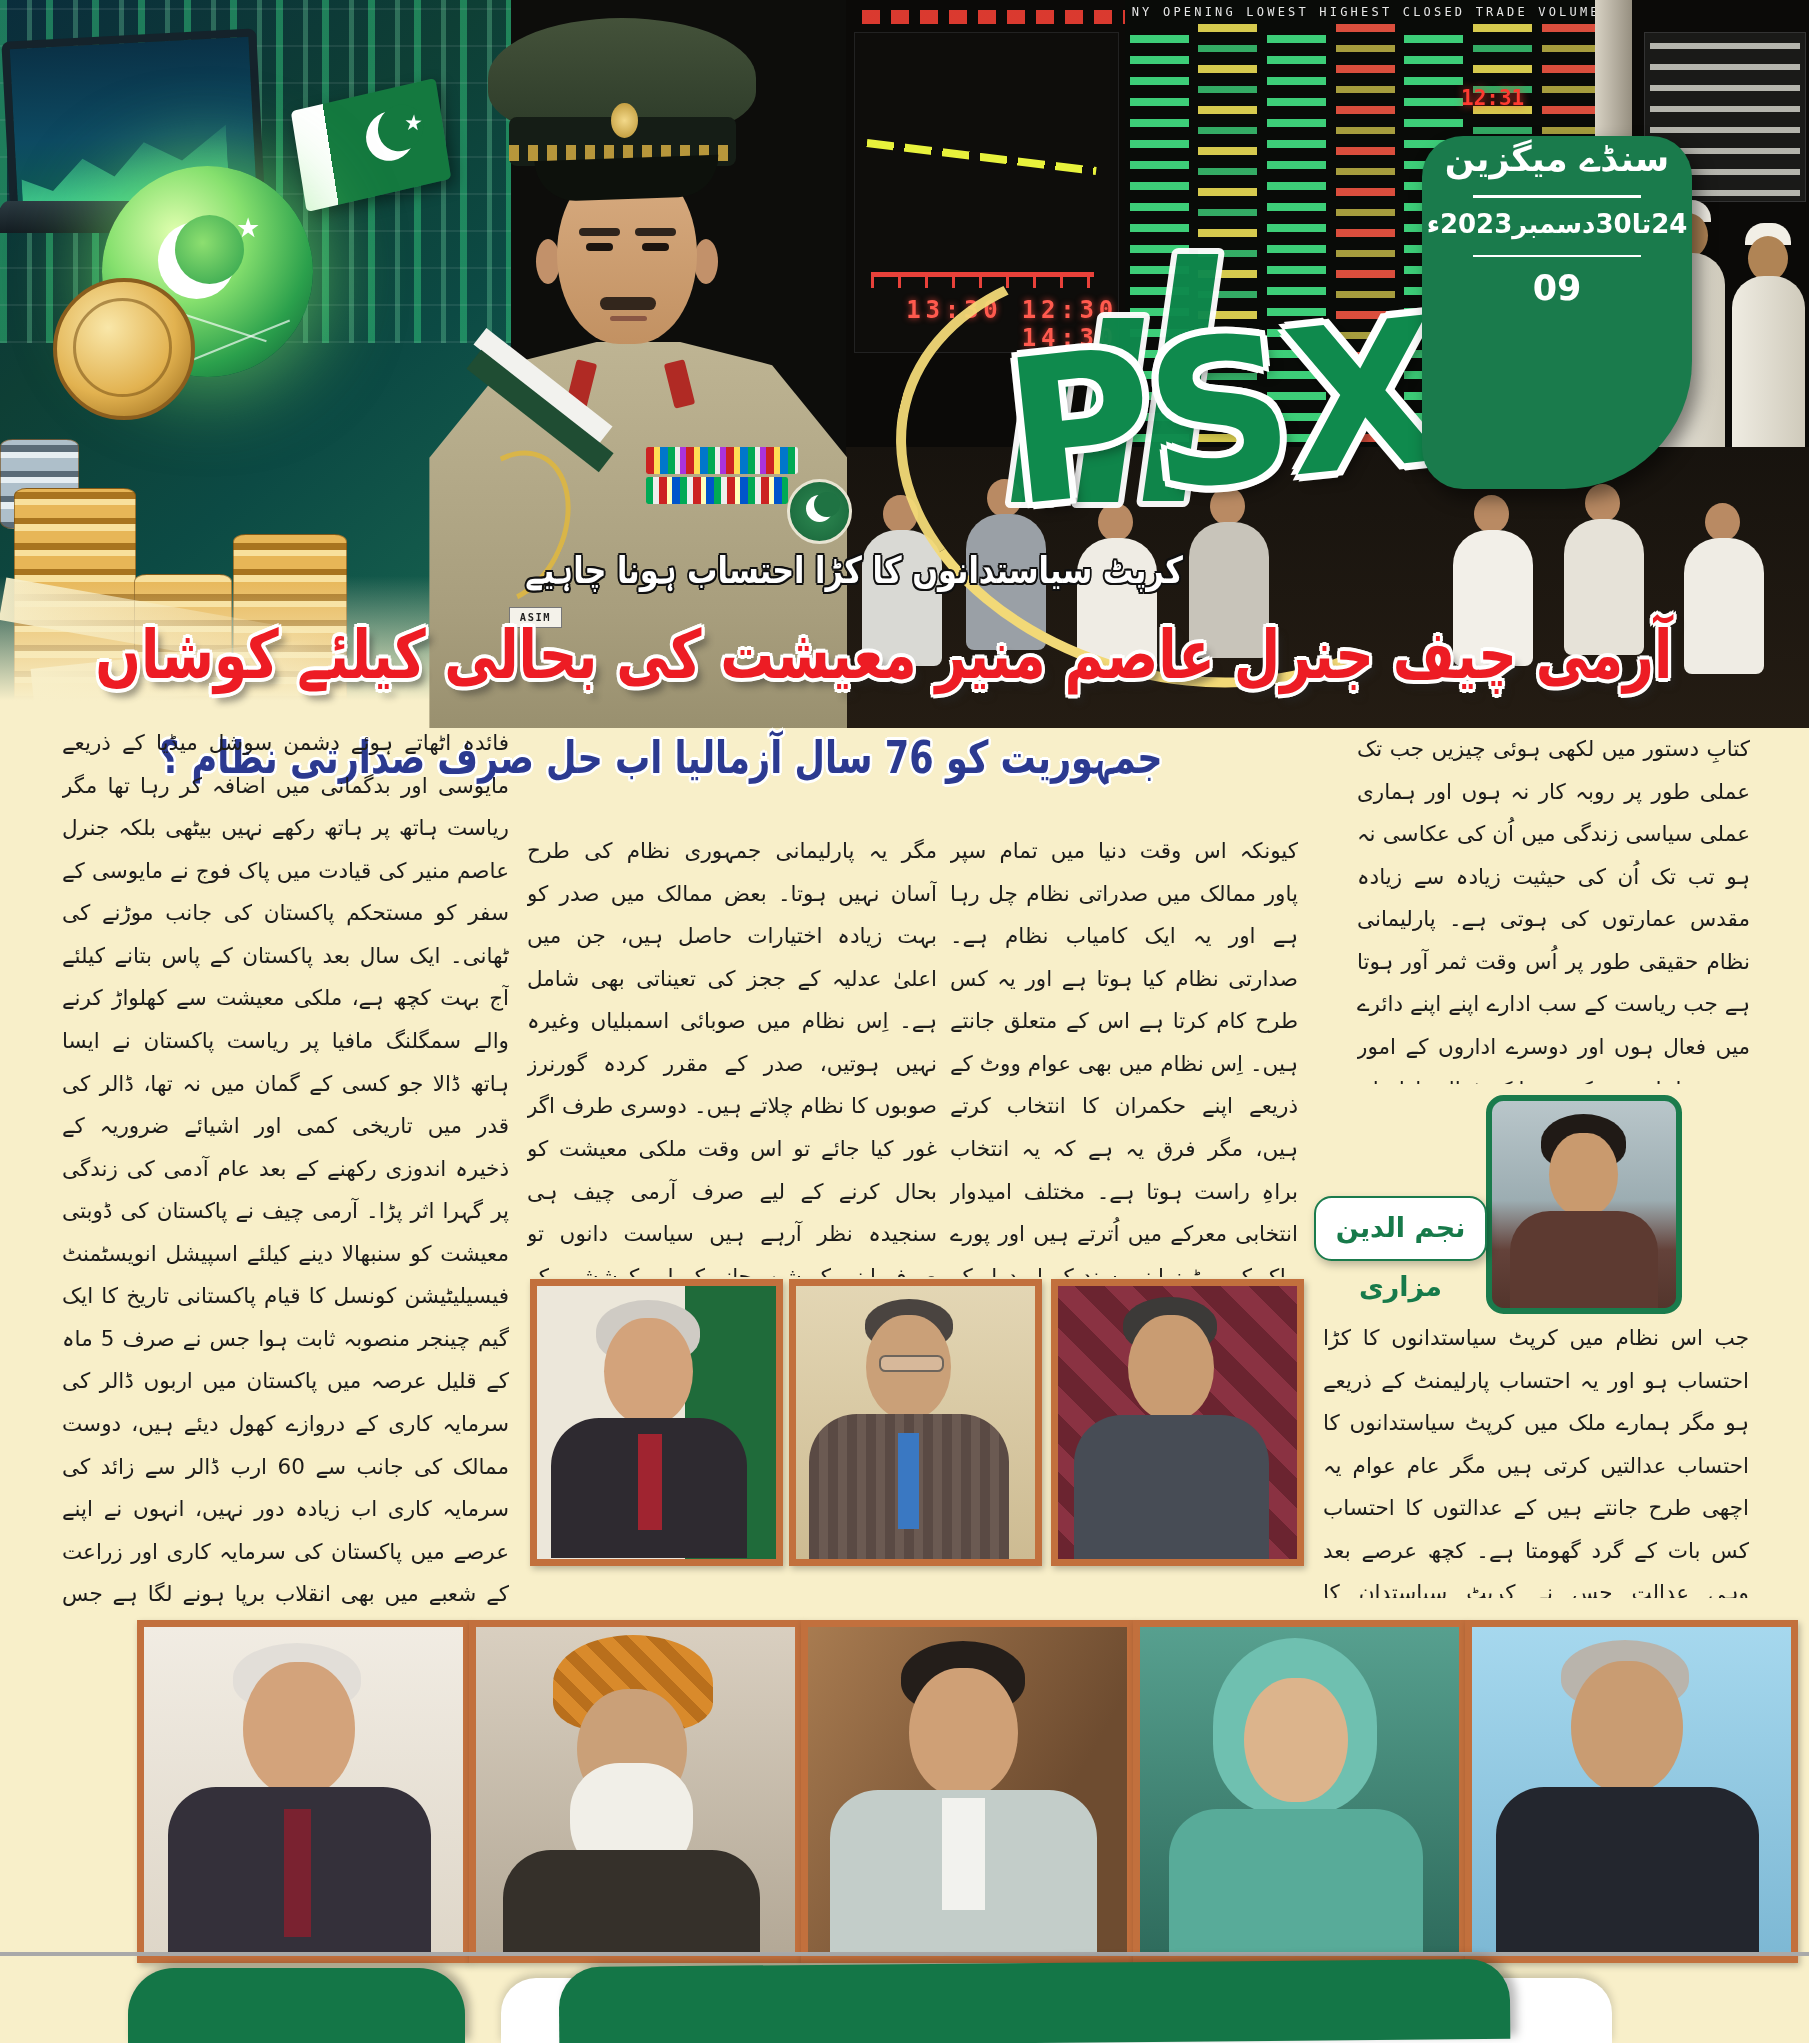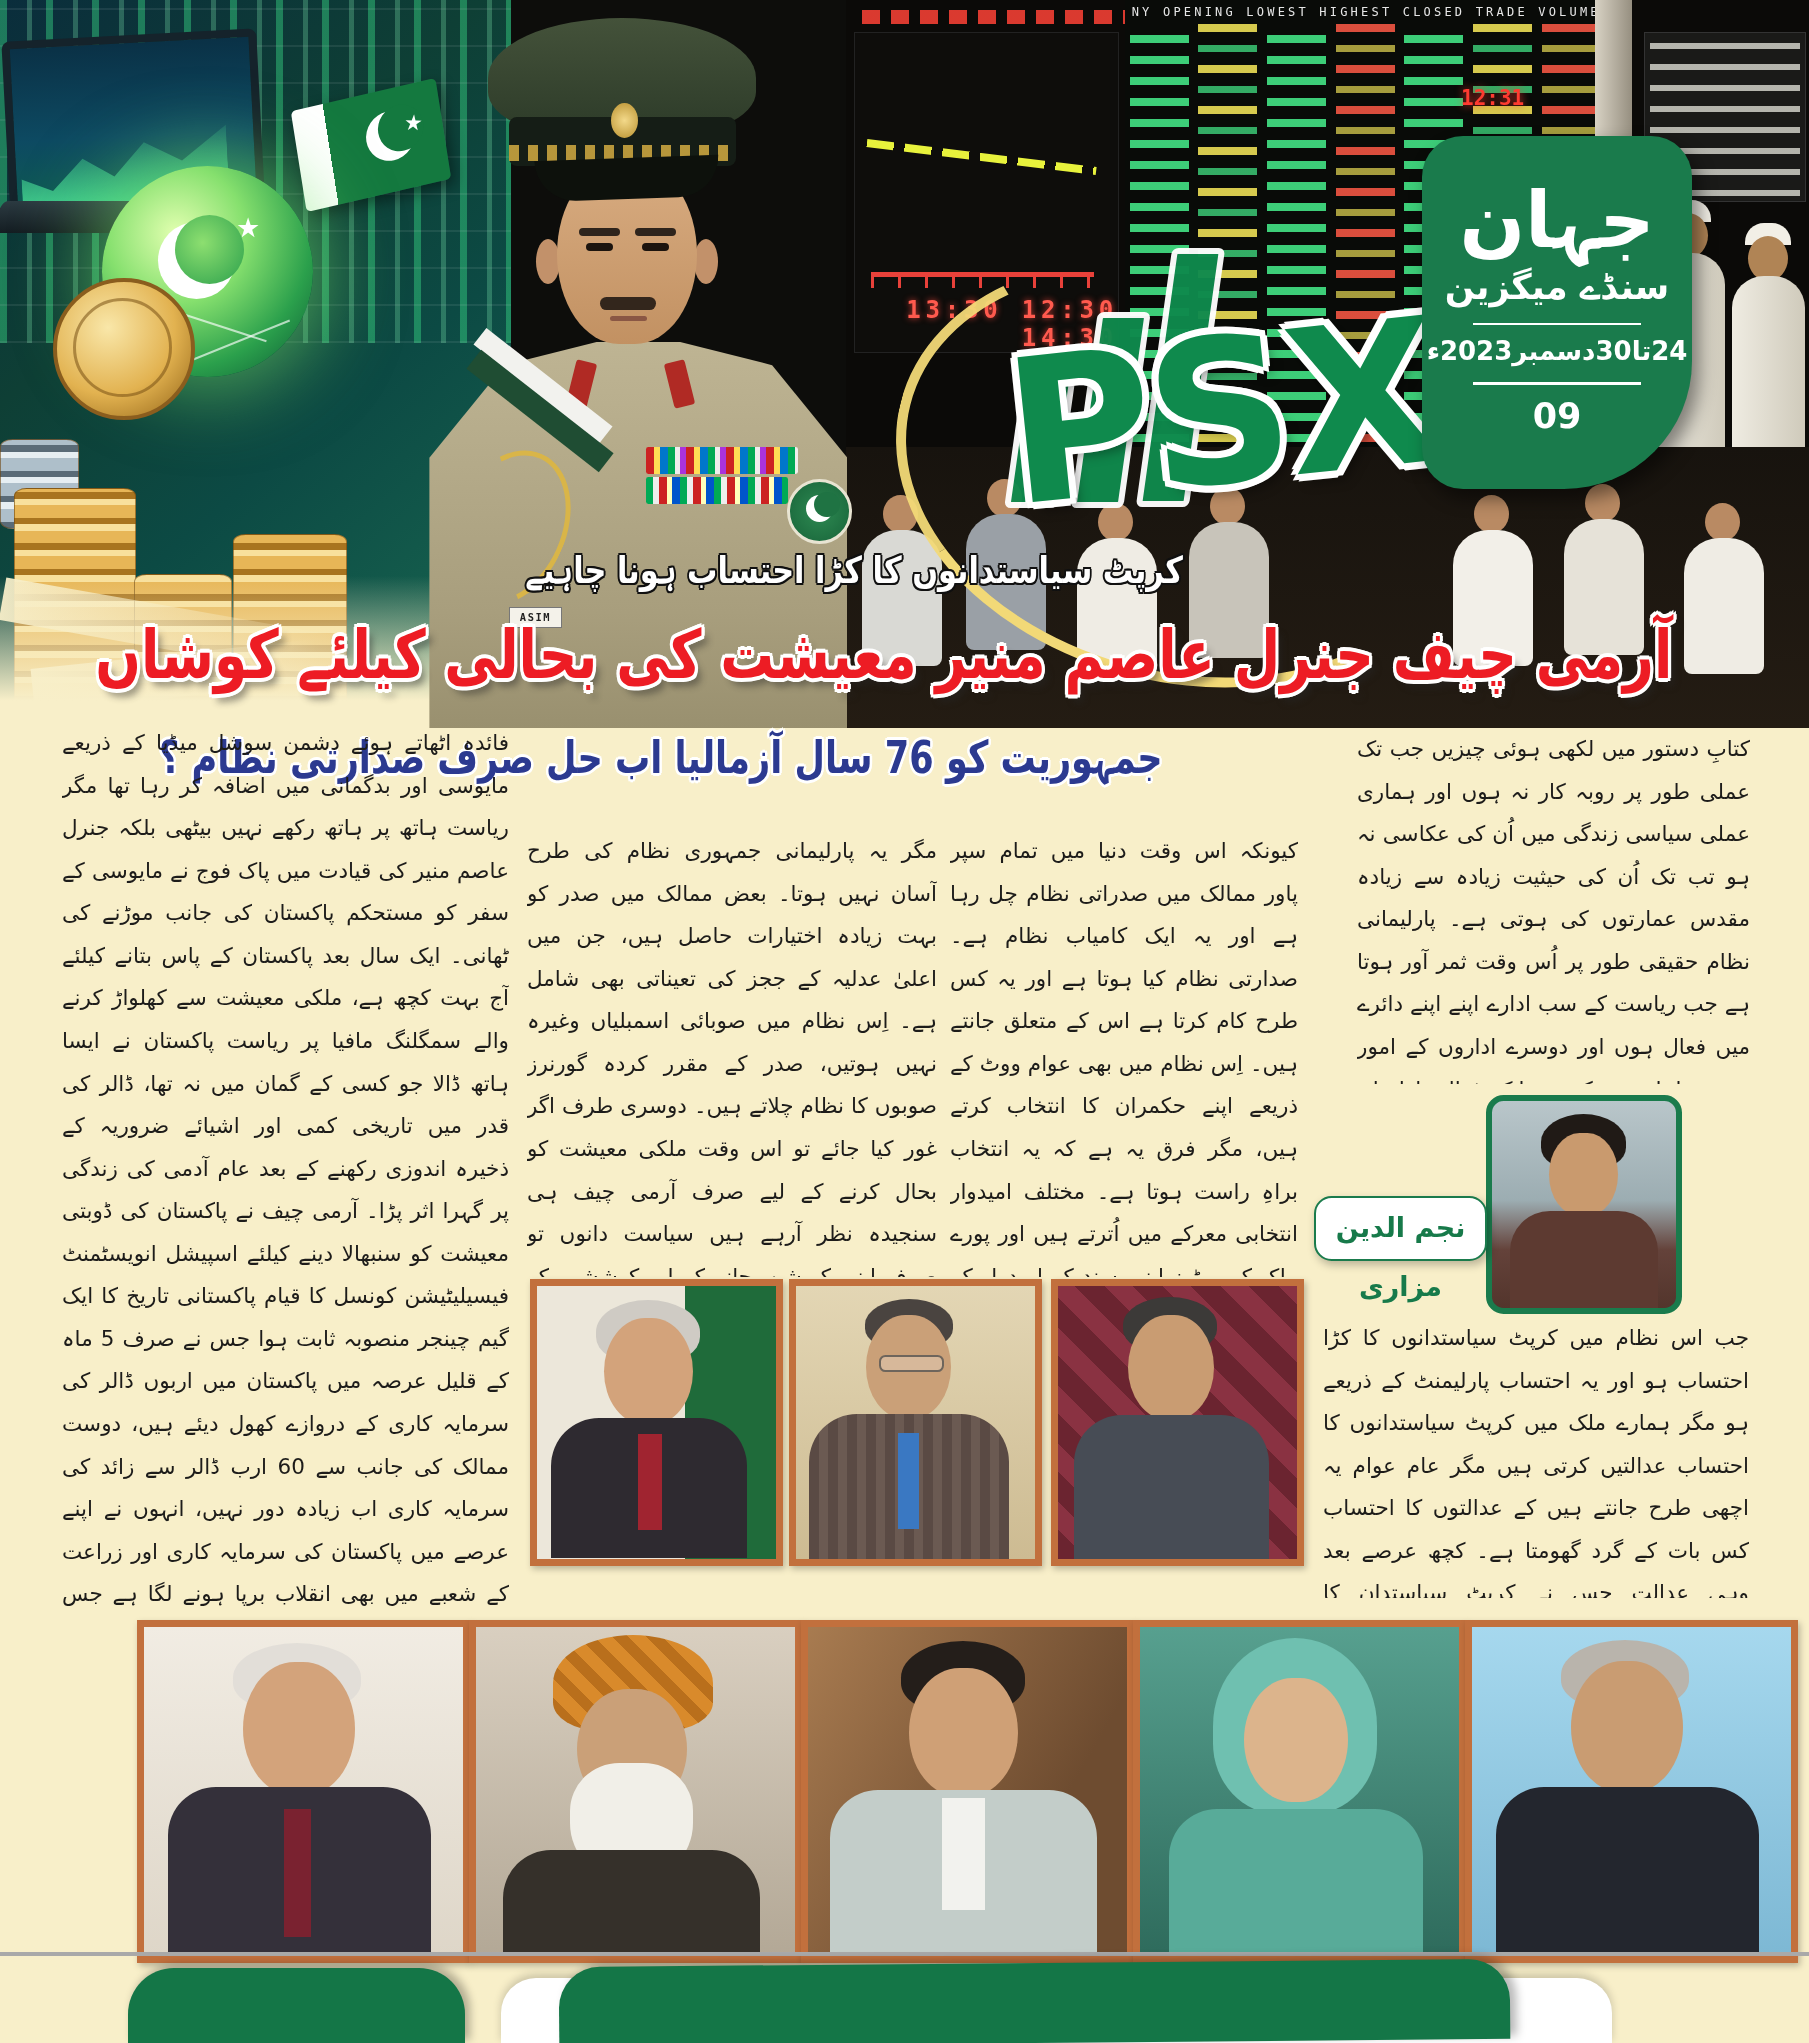--- a/index.html
+++ b/index.html
@@ -322,21 +322,20 @@
 
     <div class="yellow-arc"></div>
     <div class="psx-wrap">
       <div class="psx-bar" style="left:96px;top:168px;width:41px;height:128px;"></div>
       <div class="psx-bar" style="left:166px;top:112px;width:41px;height:184px;"></div>
       <div class="psx-bar" style="left:236px;top:48px;width:41px;height:247px;"></div>
       <div class="psx-text">PSX</div>
     </div>
 
     <div class="badge">
-      <div class="badge-name1">جہان</div>
       <div class="badge-name2">سنڈے میگزین</div>
       <div class="badge-div"></div>
       <div class="badge-date">24تا30دسمبر2023ء</div>
       <div class="badge-div"></div>
       <div class="badge-page">09</div>
     </div>
   </div>
 
   <div class="kicker">کرپٹ سیاستدانوں کا کڑا احتساب ہونا چاہیے</div>
   <div class="headline-main">آرمی چیف جنرل عاصم منیر معیشت کی بحالی کیلئے کوشاں</div>

